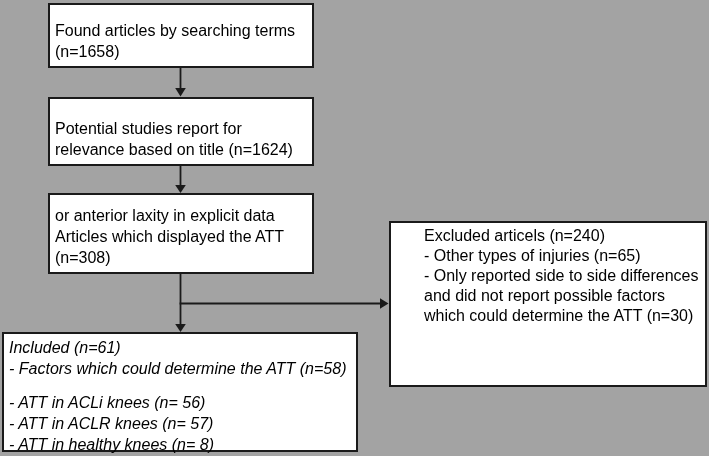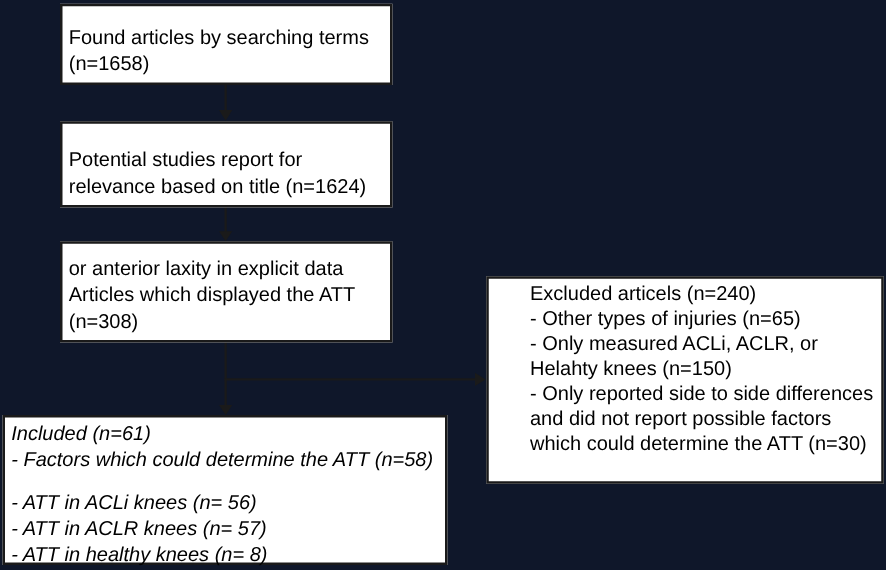--- a/index.html
+++ b/index.html
@@ -5,21 +5,21 @@
   html, body {
     margin: 0;
     padding: 0;
     background: #ffffff;
     font-family: "Liberation Sans", sans-serif;
   }
   .canvas {
     position: relative;
     width: 709px;
     height: 456px;
-    background: #0f172a;
+    background: #a3a3a3;
     overflow: hidden;
     color: #000000;
   }
   .arrows {
     position: absolute;
     left: 0;
     top: 0;
     width: 709px;
     height: 456px;
     pointer-events: none;
@@ -89,21 +89,20 @@
 
   <div class="box bottom-align box-explicit">
     <div class="line">or anterior laxity in explicit data</div>
     <div class="line">Articles which displayed the ATT</div>
     <div class="line">(n=308)</div>
   </div>
 
   <div class="box top-align box-excluded">
     <div class="para">Excluded articels (n=240)</div>
     <div class="para">- Other types of injuries (n=65)</div>
-    <div class="para">- Only measured ACLi, ACLR, or Helahty knees (n=150)</div>
     <div class="para">- Only reported side to side differences and did not report possible factors which could determine the ATT (n=30)</div>
   </div>
 
   <div class="box top-align box-included">
     <div class="line">Included (n=61)</div>
     <div class="line">- Factors which could determine the ATT (n=58)</div>
     <div class="line"></div>
     <div class="line">- ATT in ACLi knees (n= 56)</div>
     <div class="line">- ATT in ACLR knees (n= 57)</div>
     <div class="line">- ATT in healthy knees (n= 8)</div>

